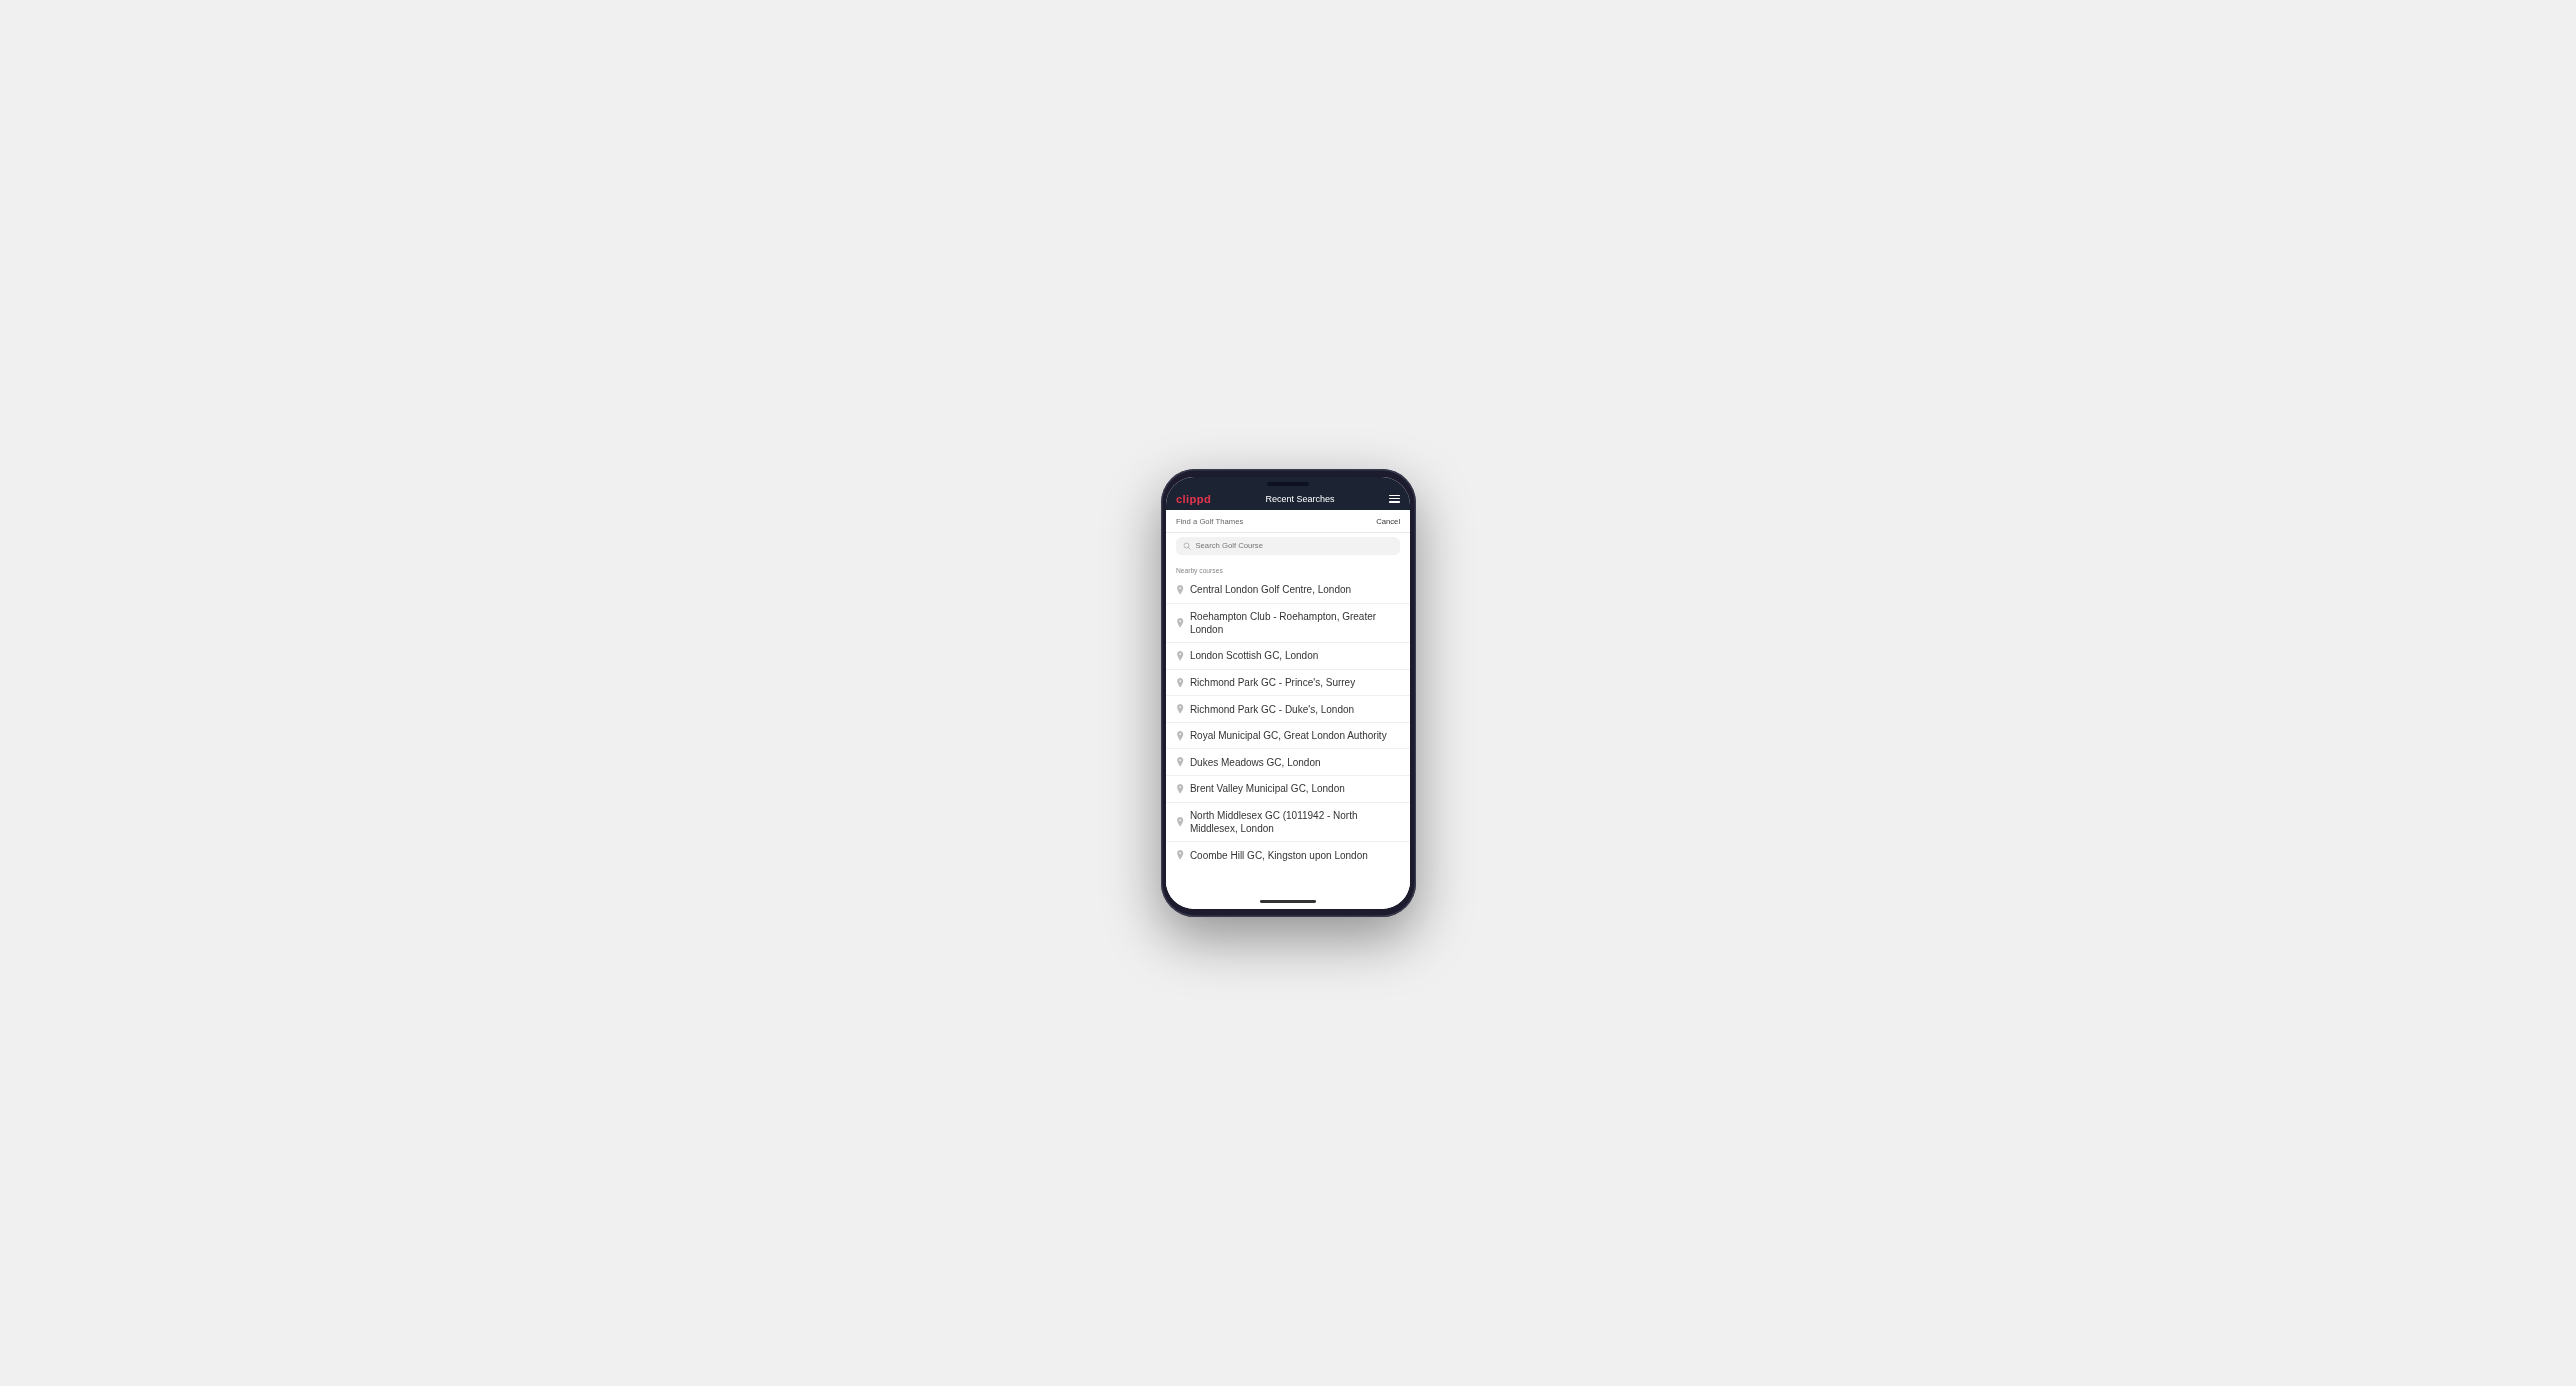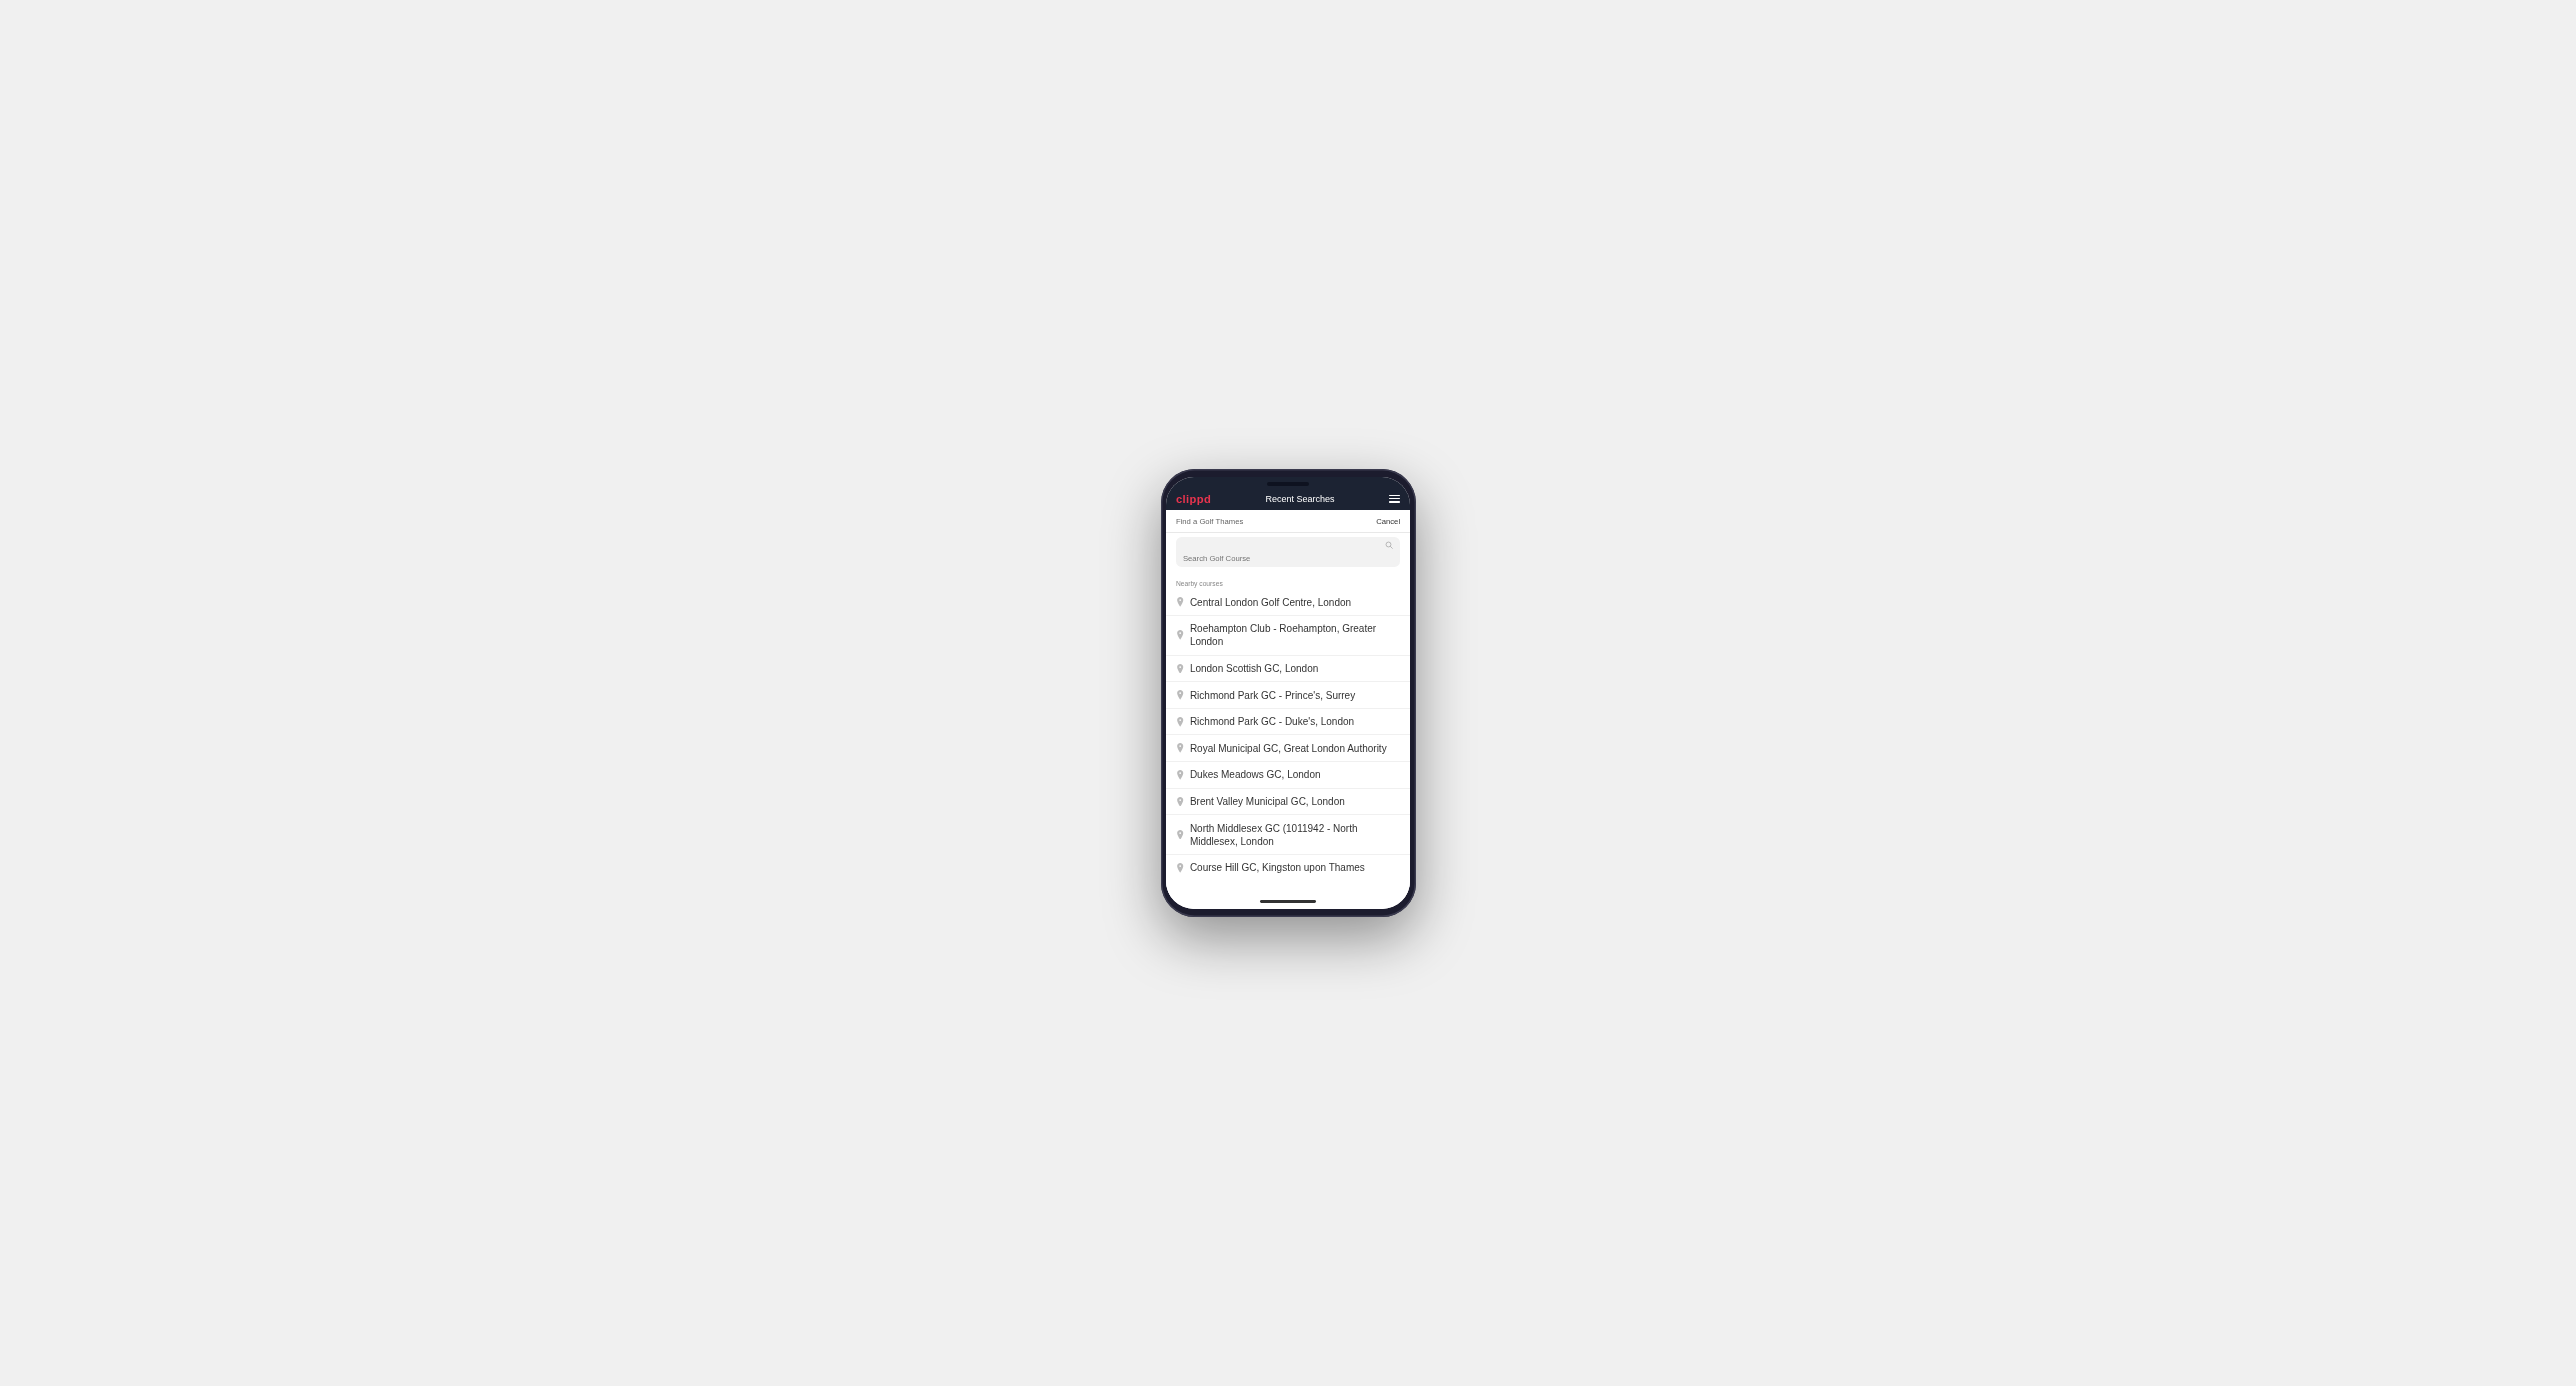--- a/index.html
+++ b/index.html
@@ -125,21 +125,20 @@
       background: #fff;
       padding: 4.2px 9.8px 7px;
     }
     .search-box {
       display: flex;
       align-items: flex-end;
       background: #f2f2f2;
       border-radius: 5.6px;
       padding: 4.2px 7px;
       gap: 4.2px;
-      flex-direction: column;
     }
     .search-icon-svg {
       color: #aaa;
       flex-shrink: 0;
     }
     .search-input {
       background: transparent;
       border: none;
       outline: none;
       font-size: 7.7px;
@@ -299,21 +298,21 @@
           <svg class="pin-icon" viewBox="0 0 12 16" fill="none">
             <path d="M6 0C3.24 0 1 2.24 1 5c0 3.75 5 11 5 11s5-7.25 5-11c0-2.76-2.24-5-5-5zm0 6.5A1.5 1.5 0 1 1 6 3.5a1.5 1.5 0 0 1 0 3z" fill="#bbb"></path>
           </svg>
           <span class="course-name">North Middlesex GC (1011942 - North Middlesex, London</span>
         </div>
 
         <div class="course-item">
           <svg class="pin-icon" viewBox="0 0 12 16" fill="none">
             <path d="M6 0C3.24 0 1 2.24 1 5c0 3.75 5 11 5 11s5-7.25 5-11c0-2.76-2.24-5-5-5zm0 6.5A1.5 1.5 0 1 1 6 3.5a1.5 1.5 0 0 1 0 3z" fill="#bbb"></path>
           </svg>
-          <span class="course-name">Course Hill GC, Kingston upon Thames</span>
+          <span class="course-name">Coombe Hill GC, Kingston upon London</span>
         </div>
       </div>
 
     </div>
 
     <div class="home-indicator">
       <div class="home-bar"></div>
     </div>
 
   </div>

